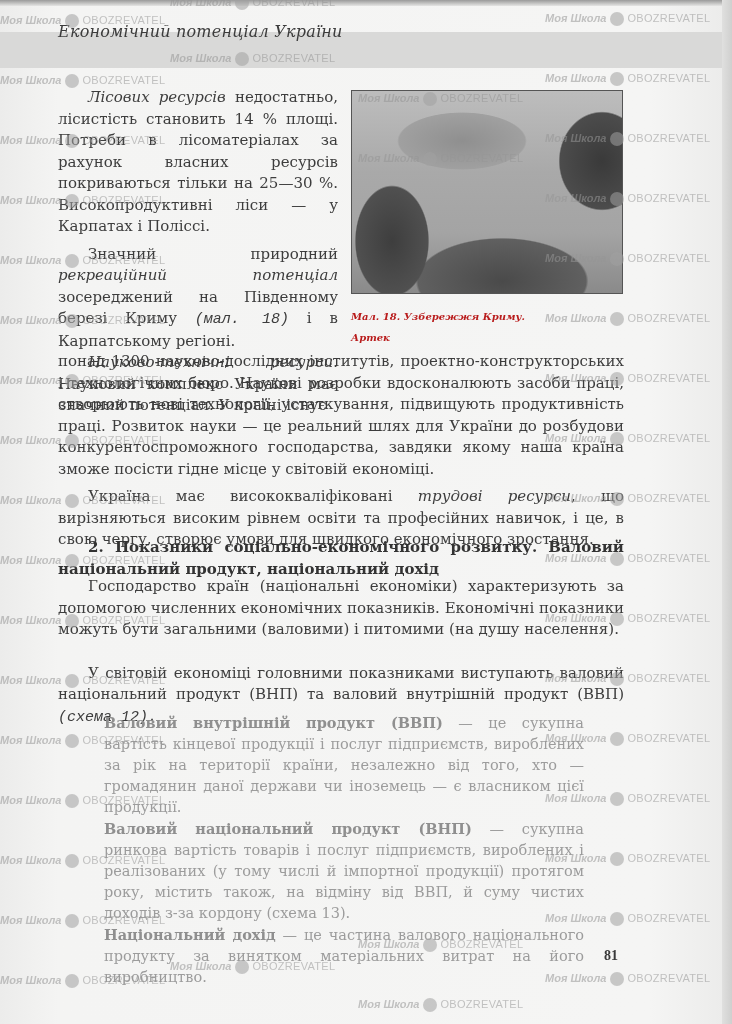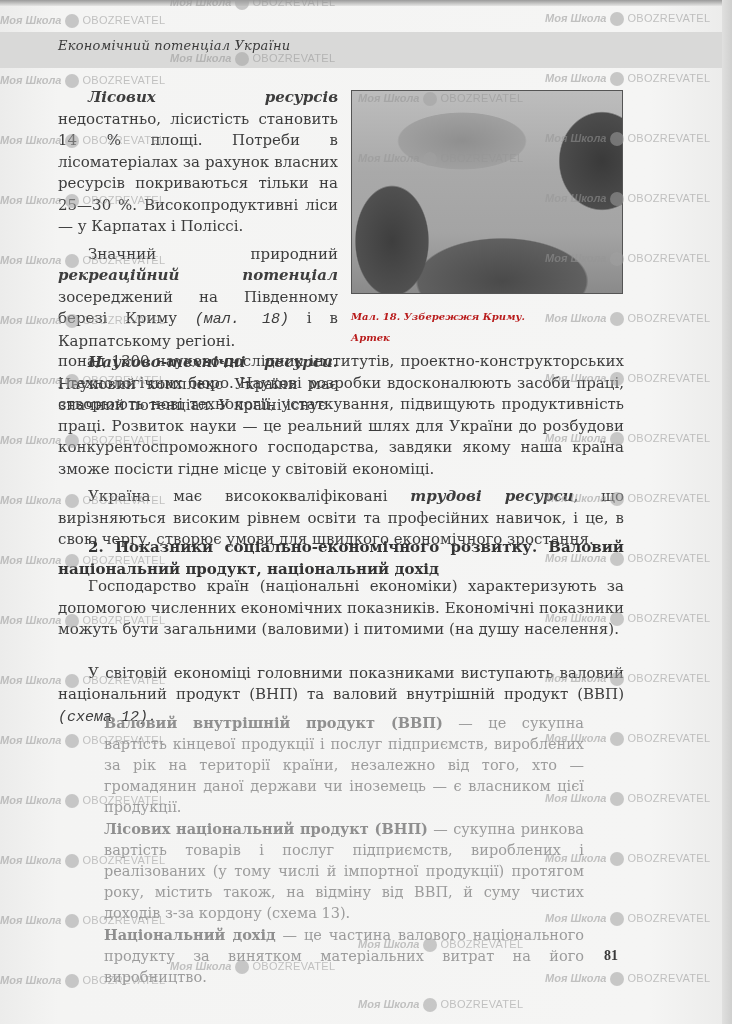--- a/index.html
+++ b/index.html
@@ -20,33 +20,33 @@
   }
   .top-shadow {
     position:absolute; left:0; top:0; width:732px; height:6px;
     background:linear-gradient(180deg,#9a9a9a,#e5e5e4);
   }
   .header-band {
     position:absolute; left:0; top:32px; width:722px; height:36px;
     background:#d9d9d8;
   }
   .header-title {
-    position:absolute; left:58px; top:38px;
-    font-style:italic; font-size:13px; color:#3c3c3c; letter-spacing:0.2px;
+    position:absolute; left:58px; top:22px;
+    font-style:italic; font-size:16px; color:#3c3c3c; letter-spacing:0.2px;
   }
   .col-text {
     position:absolute; left:58px; width:280px;
     font-size:15px; line-height:21.5px; text-align:justify; color:#3d3d3d;
   }
   .full-text {
     position:absolute; left:58px; width:566px;
     font-size:15px; line-height:21.5px; text-align:justify; color:#3d3d3d;
   }
   .indent { text-indent:30px; }
-  .bi { font-weight:bold; font-style:italic; }
+  .bi { font-weight:normal; font-style:italic; }
   .it { font-style:italic;font-family:Liberation Mono, monospace; }
   .b { font-weight:bold;margin-top:13px; }
   p { margin:0; }
   .photo {
     position:absolute; left:351px; top:90px; width:270px; height:202px;
     background:
       radial-gradient(ellipse 60px 90px at 40px 150px,#3e3e3e 0%,#505050 60%,transparent 62%),
       radial-gradient(ellipse 70px 80px at 250px 70px,#3a3a3a 0%,#4c4c4c 60%,transparent 62%),
       radial-gradient(ellipse 120px 60px at 150px 190px,#4a4a4a 0%,#606060 70%,transparent 72%),
       radial-gradient(ellipse 90px 40px at 110px 50px,#8f8f8f 0%,#a0a0a0 70%,transparent 72%),
@@ -113,21 +113,21 @@
 
 <div class="section-heading">2. Показники соціально-економічного розвитку. Валовий національний продукт, національний дохід</div>
 
 <div class="full-text" style="top:576px;">
   <p class="indent">Господарство країн (національні економіки) характеризують за допомогою численних економічних показників. Економічні показники можуть бути загальними (валовими) і питомими (на душу населення).</p>
   <p class="indent" style="margin-top:22px;"><span>У світовій економіці головними показниками виступають валовий національний продукт (ВНП) та валовий внутрішній продукт (ВВП) </span><span class="it">(схема 12).</span></p>
 </div>
 
 <div class="faded-box">
   <p><span class="b">Валовий внутрішній продукт (ВВП)</span><span> — це сукупна вартість кінцевої продукції і послуг підприємств, вироблених за рік на території країни, незалежно від того, хто — громадянин даної держави чи іноземець — є власником цієї продукції.</span></p>
-  <p><span class="b">Лісових національний продукт (ВНП)</span><span> — сукупна ринкова вартість товарів і послуг підприємств, вироблених і реалізованих (у тому числі й імпортної продукції) протягом року, містить також, на відміну від ВВП, й суму чистих доходів з-за кордону (схема 13).</span></p>
+  <p><span class="b">Валовий національний продукт (ВНП)</span><span> — сукупна ринкова вартість товарів і послуг підприємств, вироблених і реалізованих (у тому числі й імпортної продукції) протягом року, містить також, на відміну від ВВП, й суму чистих доходів з-за кордону (схема 13).</span></p>
   <p><span class="b">Національний дохід</span><span> — це частина валового національного продукту за винятком матеріальних витрат на його виробництво.</span></p>
 </div>
 
 <div class="page-number">81</div>
 
 <div class="wm" style="left:0px;top:14px;"><span class="brand">Моя Школа</span><span class="circle"></span><span class="oz">OBOZREVATEL</span></div>
 <div class="wm" style="left:170px;top:-4px;"><span class="brand">Моя Школа</span><span class="circle"></span><span class="oz">OBOZREVATEL</span></div>
 <div class="wm" style="left:545px;top:12px;"><span class="brand">Моя Школа</span><span class="circle"></span><span class="oz">OBOZREVATEL</span></div>
 <div class="wm" style="left:170px;top:52px;"><span class="brand">Моя Школа</span><span class="circle"></span><span class="oz">OBOZREVATEL</span></div>
 <div class="wm" style="left:0px;top:74px;"><span class="brand">Моя Школа</span><span class="circle"></span><span class="oz">OBOZREVATEL</span></div>

